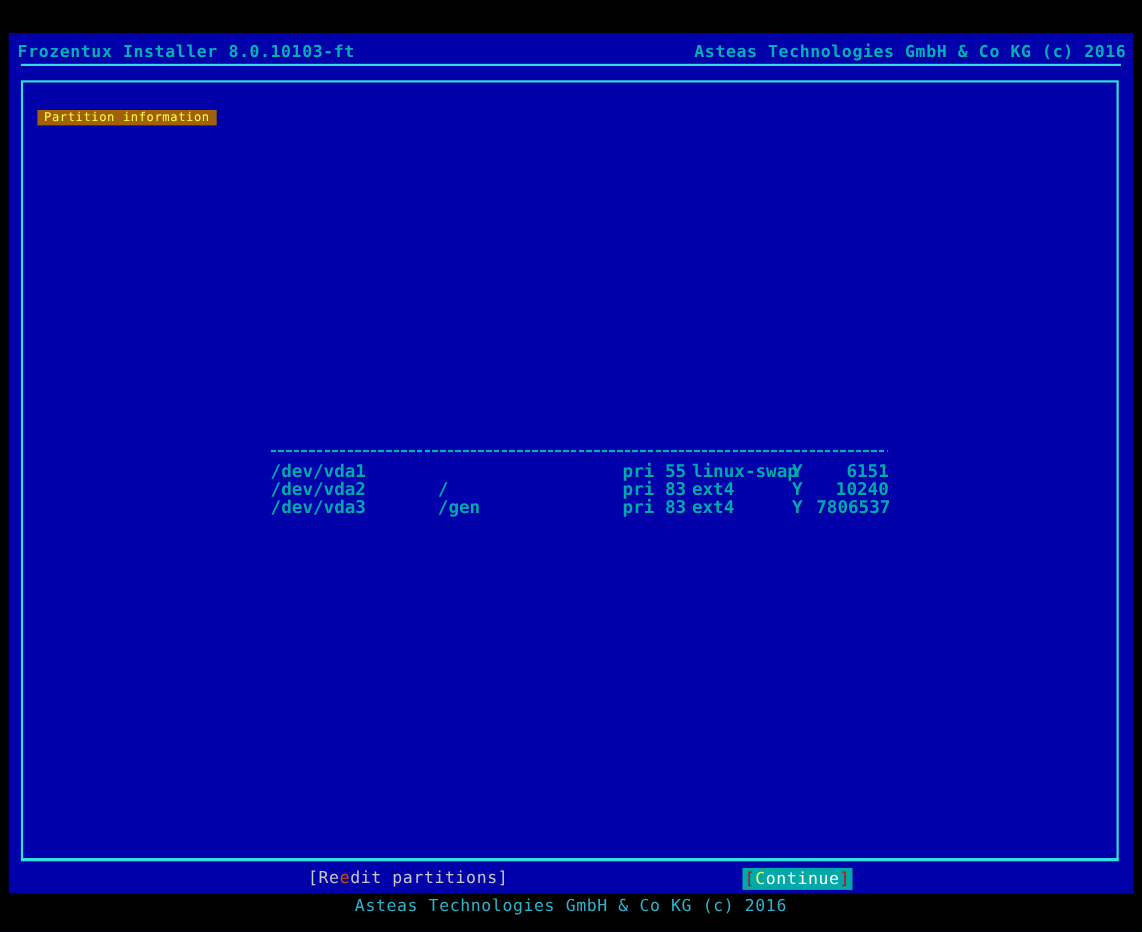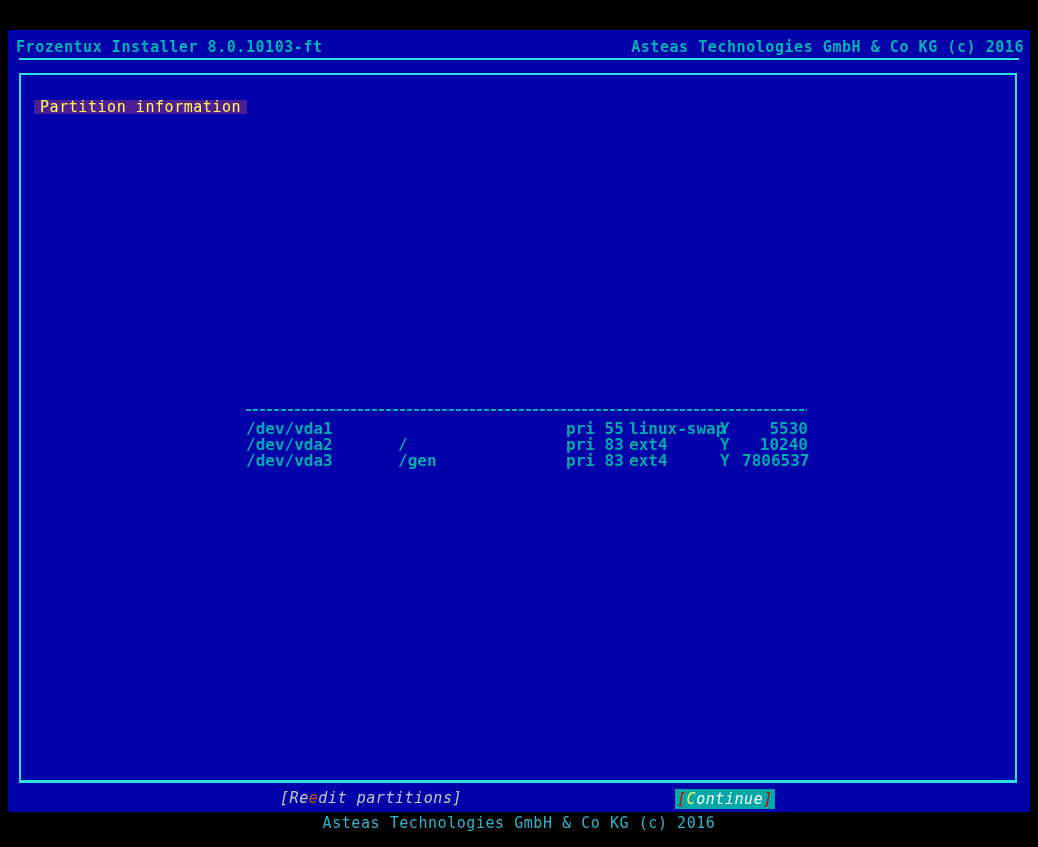--- a/index.html
+++ b/index.html
@@ -69,23 +69,23 @@
     top: 43px;
     width: 998px;
     height: 710px;
     border: 2px solid #2fe0e0;
     box-sizing: border-box;
   }
   #frame-legend {
     position: absolute;
     left: 26px;
     top: 70px;
-    background: #4c1d95;
+    background: #a16207;
     color: #ffff55;
-    font-size: 15px;
+    font-size: 11px;
     letter-spacing: 0.55px;
     padding: 0 6px;
     white-space: pre;
     line-height: 14px;
   }
 
   
   #table {
     position: absolute;
     left: 238px;
@@ -128,21 +128,20 @@
     width: 998px;
     height: 2px;
     background: #2fe0e0;
   }
   #buttonbar {
     position: absolute;
     left: 13px;
     top: 752px;
     width: 994px;
     height: 30px;
-    font-style: italic;
   }
   .btn {
     position: absolute;
     top: 7px;
     font-size: 15px;
     letter-spacing: 0.55px;
     white-space: pre;
     line-height: 18px;
     cursor: pointer;
   }
@@ -186,21 +185,21 @@
 
   <div id="table-sep"></div>
 
   <div id="rows">
       <div class="trow">
         <span class="c-part">/dev/vda1</span>
         <span class="c-mount"></span>
         <span class="c-patype">pri 55</span>
         <span class="c-fstype">linux-swap</span>
         <span class="c-fmt">Y</span>
-        <span class="c-size">5530</span>
+        <span class="c-size">6151</span>
       </div>
       <div class="trow">
         <span class="c-part">/dev/vda2</span>
         <span class="c-mount">/</span>
         <span class="c-patype">pri 83</span>
         <span class="c-fstype">ext4</span>
         <span class="c-fmt">Y</span>
         <span class="c-size">10240</span>
       </div>
       <div class="trow">

